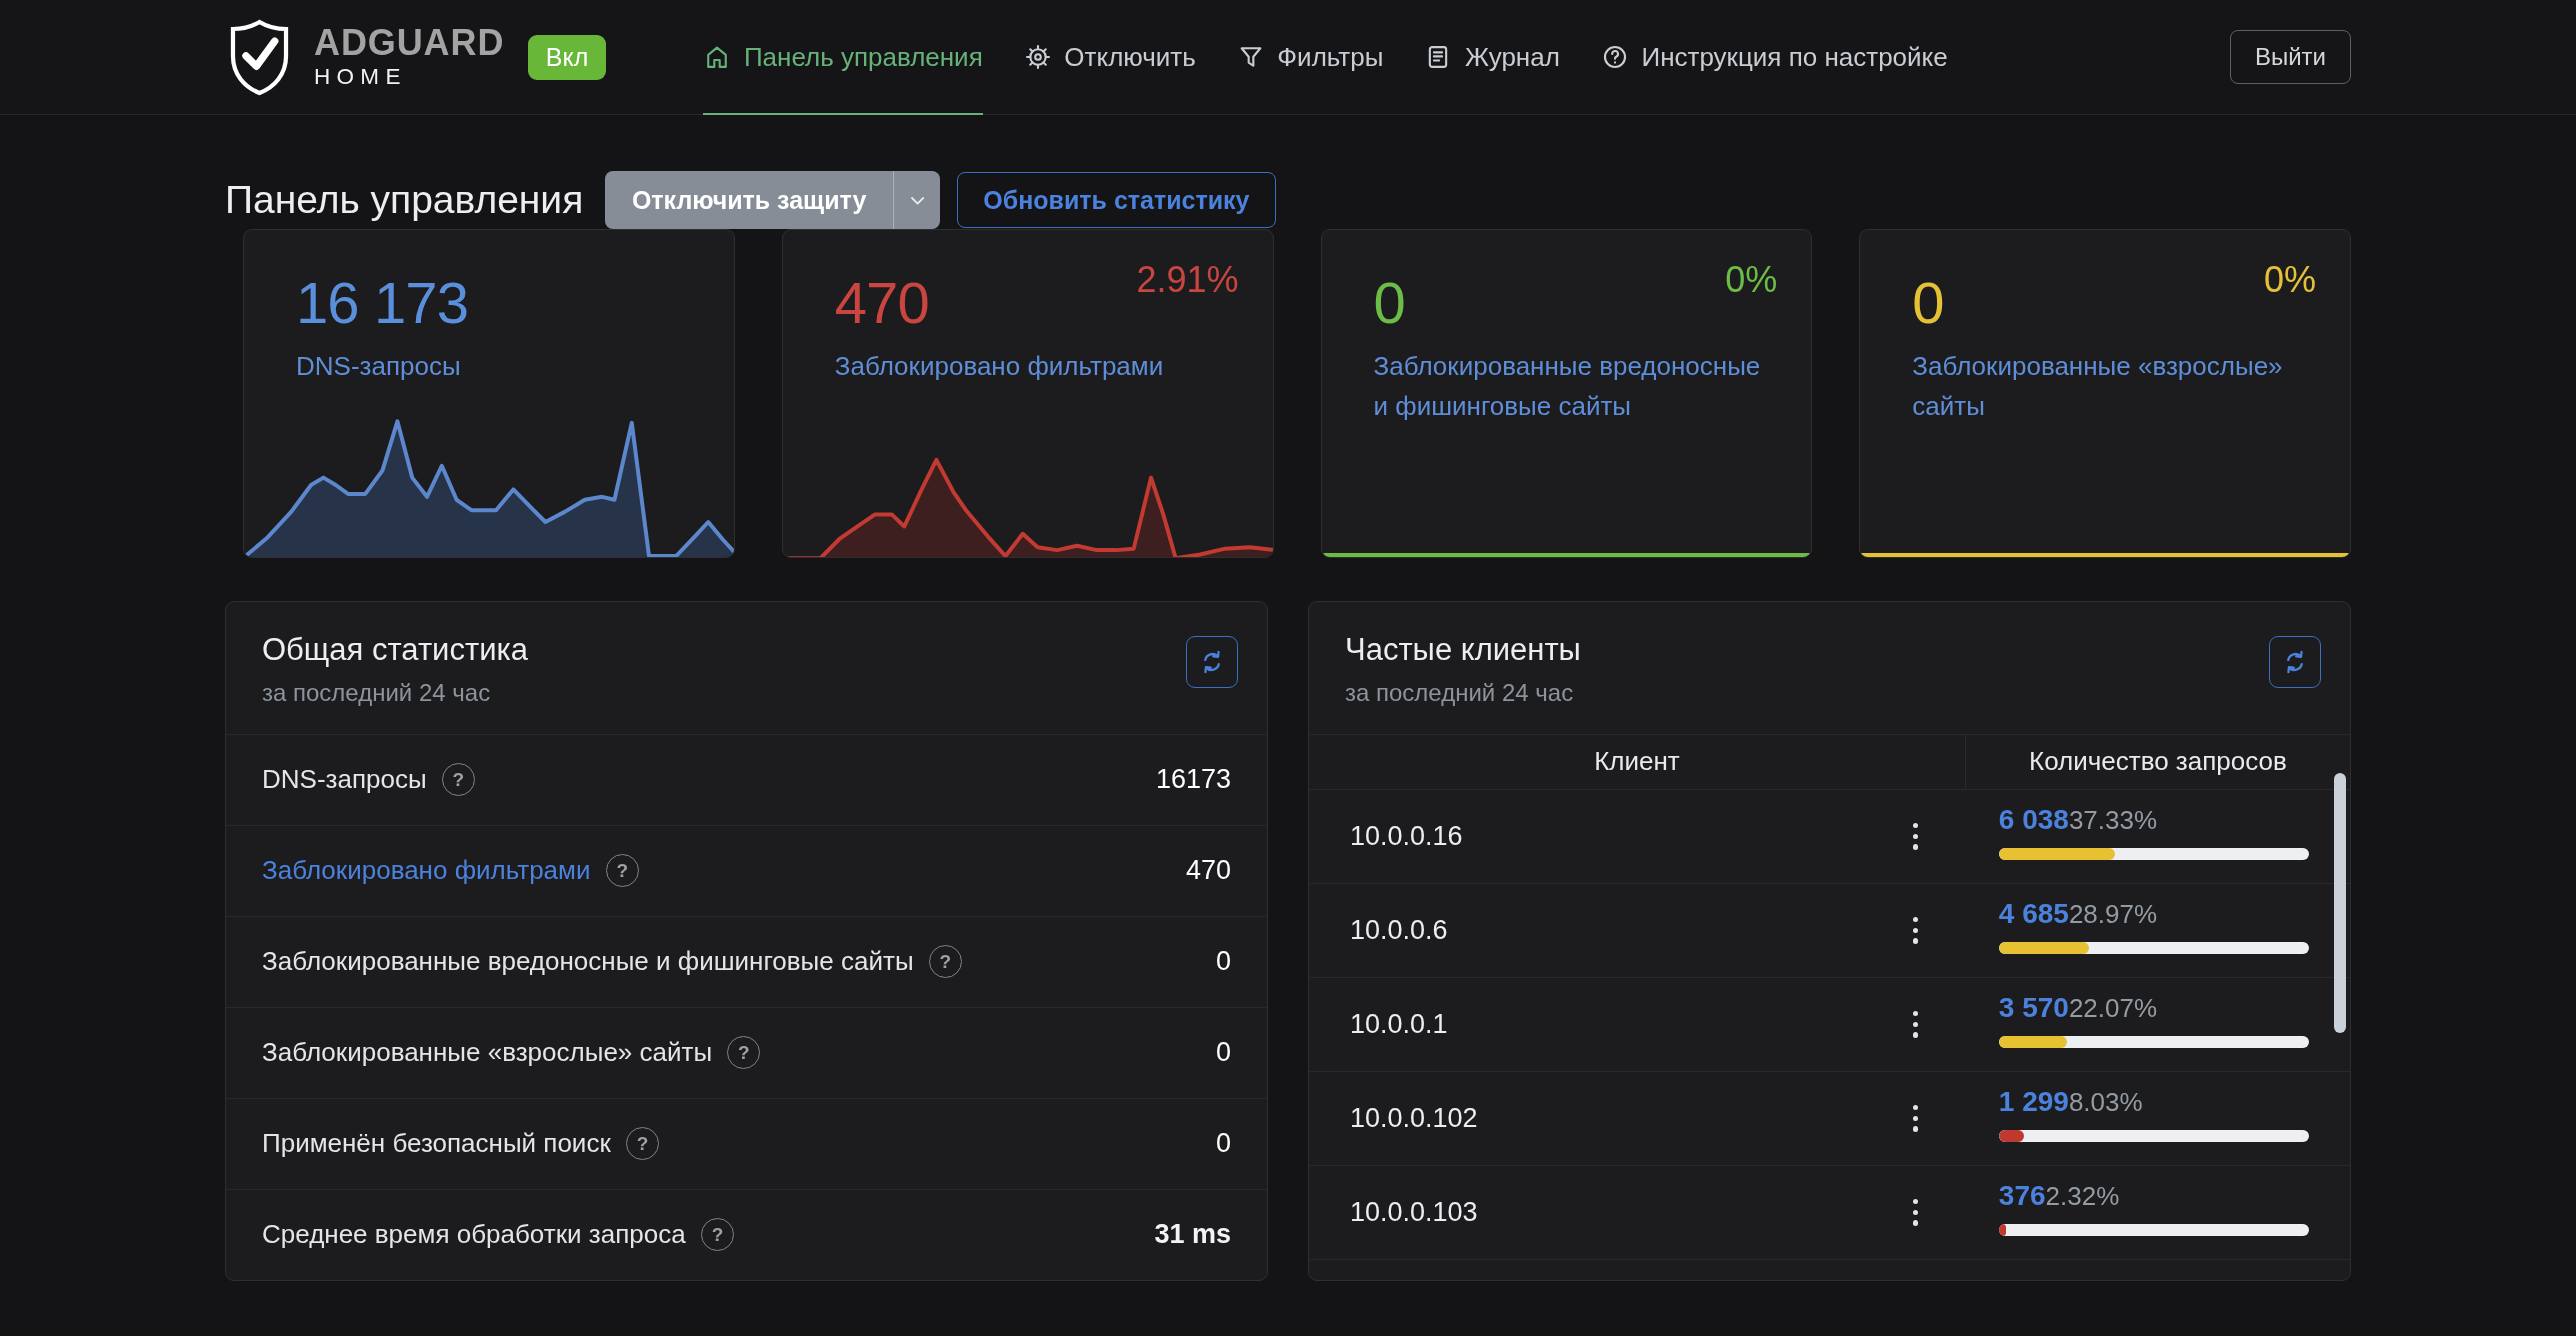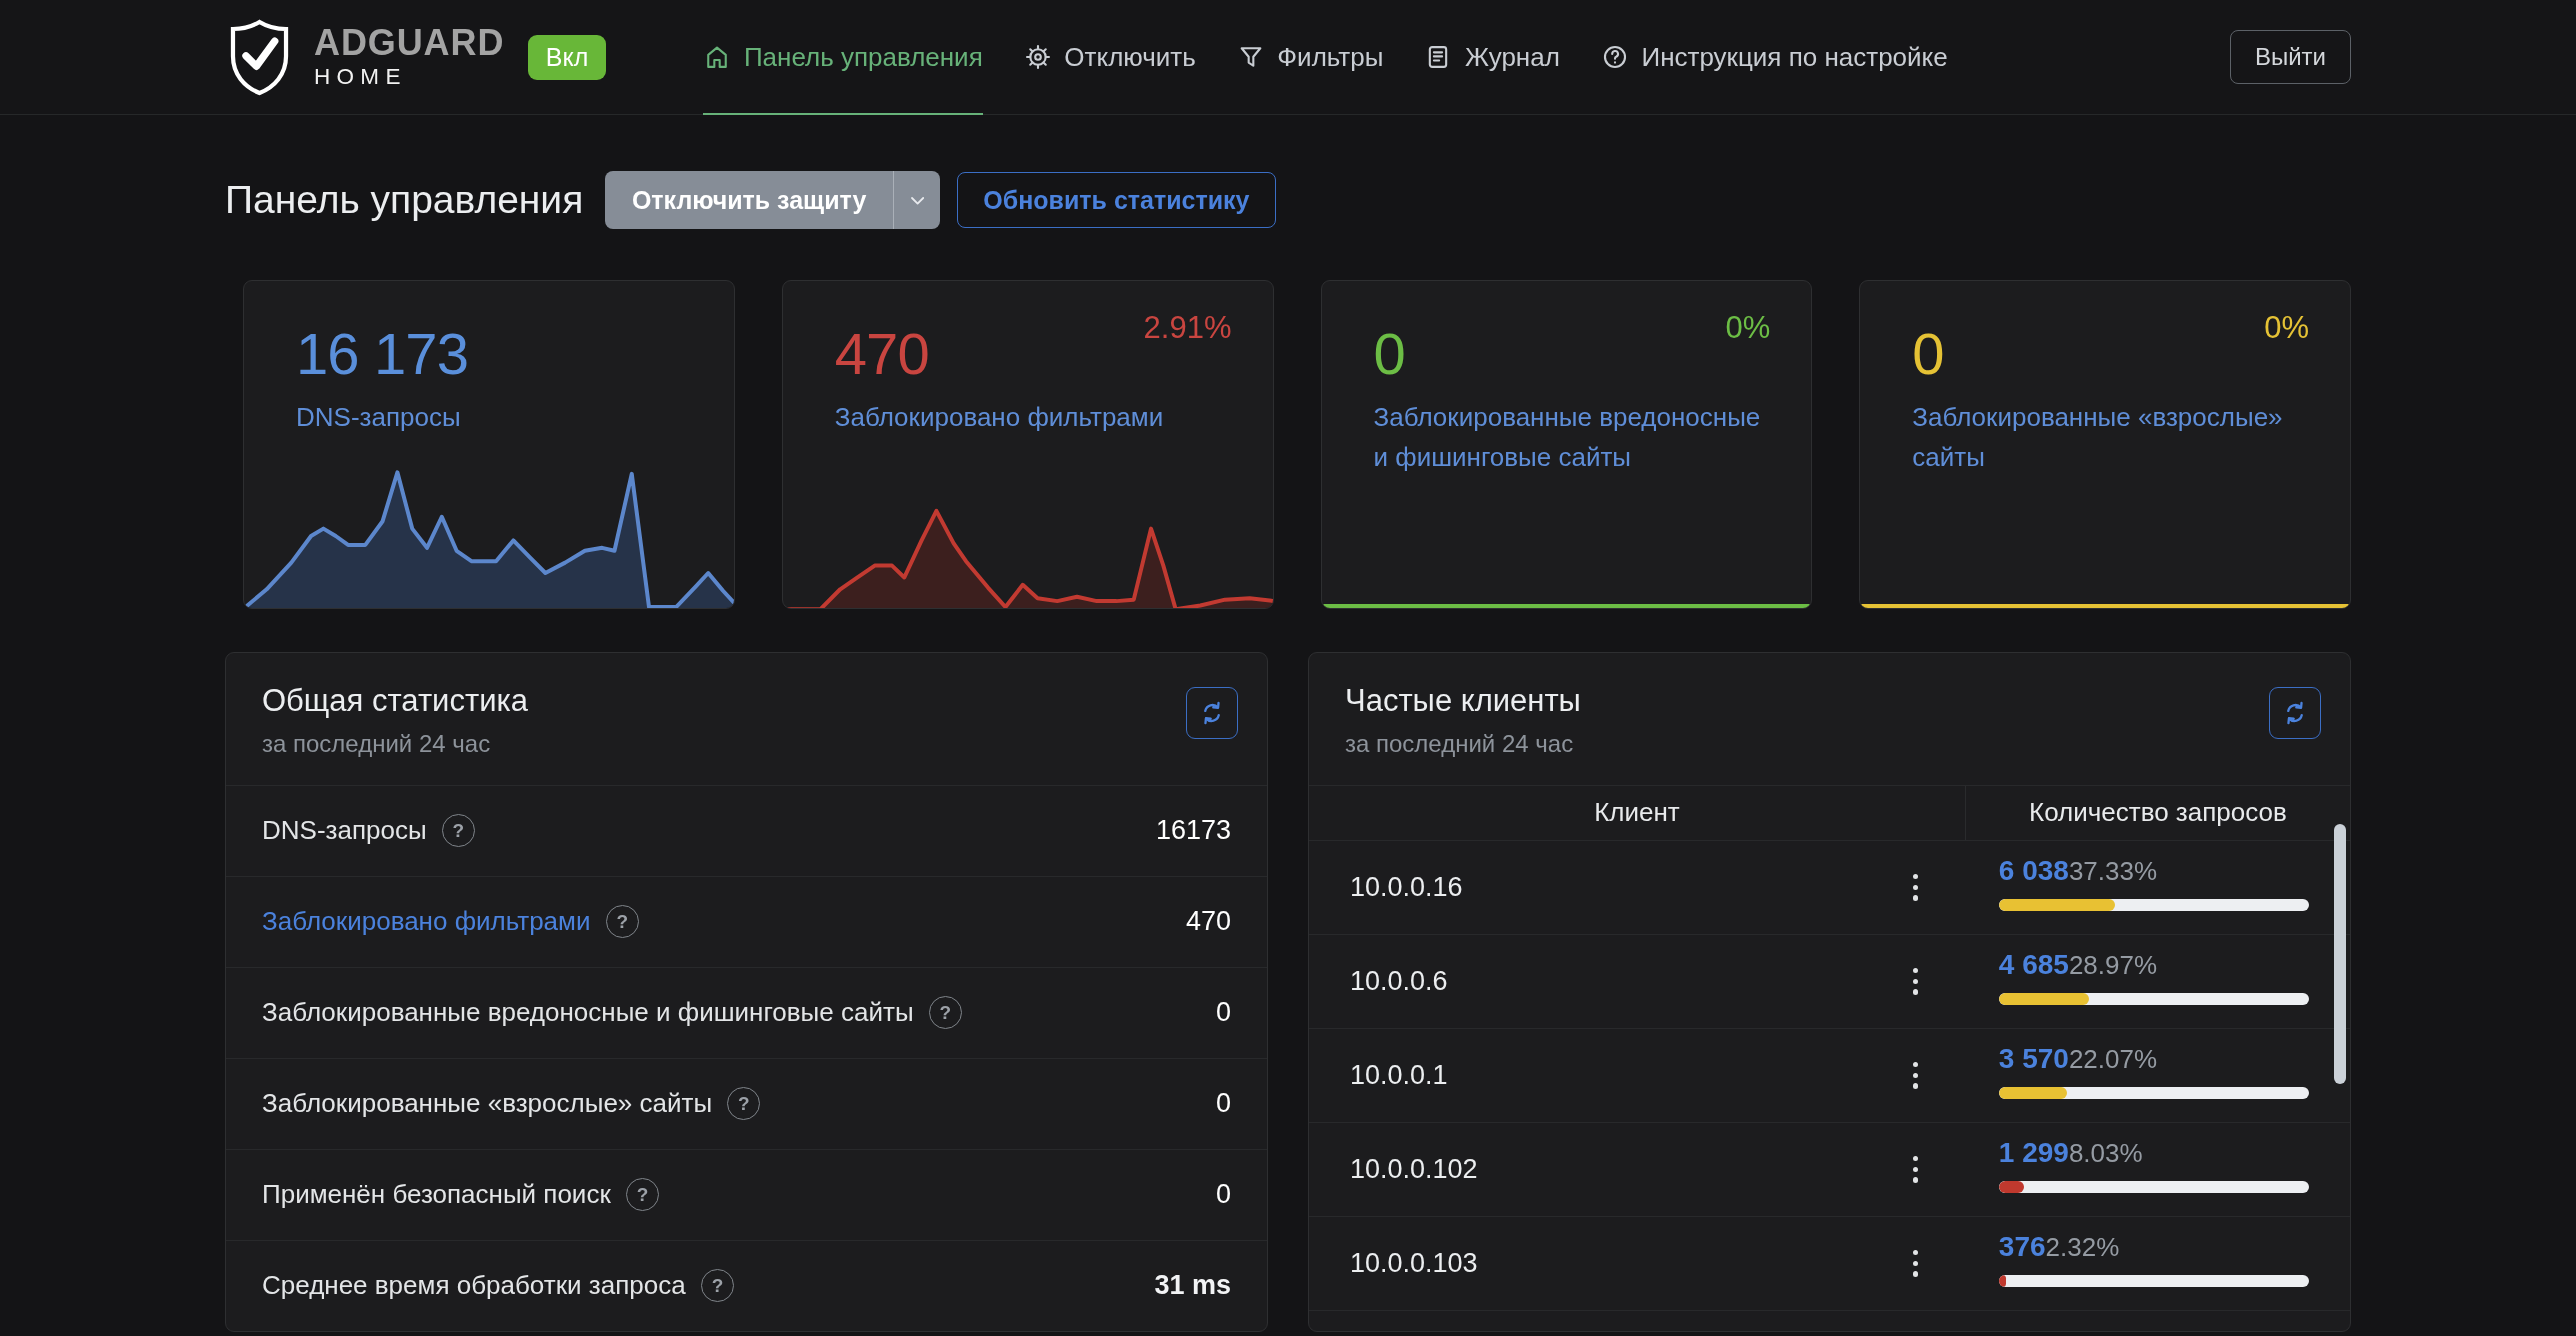--- a/index.html
+++ b/index.html
@@ -51,28 +51,28 @@
   .split-main { display:flex; align-items:center; padding:0 27px; font-size:25px; font-weight:700; color:#ffffff; }
   .split-toggle { width:47px; display:flex; align-items:center; justify-content:center; border-left:0.9px solid #aab0b8; }
   .split-toggle svg { width:24px; height:24px; }
   .refresh-stats-btn {
     margin-left:17px; height:56px; padding:0 25px; background:transparent;
     border:1.8px solid #3b6ec5; border-radius:8px; color:#4b82dd;
     font-size:25px; font-weight:700; font-family:inherit; cursor:pointer;
   }
 
   
-  .cards { margin-top:51px; display:grid; grid-template-columns:repeat(4,1fr); gap:47px;padding-left:18px; }
+  .cards { display:grid; grid-template-columns:repeat(4,1fr); gap:47px;padding-left:18px; }
   .card {
     position:relative; height:329px; background:#1c1c1e;
     border:0.9px solid #2e2f31; border-radius:9px; overflow:hidden;
   }
   .card-num { padding:41px 0 0 52px; font-size:58px; font-weight:400; letter-spacing:-0.9px; line-height:1.1; }
   .card-label { margin:10.8px 36px 0 52px; font-size:26px; color:#5f8ed8; line-height:1.55; max-width:424px; }
-  .card-pct { position:absolute; top:29px; right:41px; font-size:31px; }
+  .card-pct { position:absolute; top:29px; right:34px; font-size:36px; }
   .spark { position:absolute; left:-1.8px; right:-1.8px; bottom:-1.8px; height:148px; }
   .spark svg { width:100%; height:100%; }
   .spark polyline { fill:none; stroke-width:4px; stroke-linejoin:round; stroke-linecap:round; vector-effect:non-scaling-stroke; }
   .flatline { position:absolute; left:0; right:0; bottom:0; height:4.5px; }
 
   
   .panels { margin-top:43px; display:grid; grid-template-columns:1fr 1fr; gap:40px; padding-bottom:23.5px; }
   .panel { position:relative; background:#1c1c1e; border:0.9px solid #2e2f31; border-radius:9px; overflow:hidden; }
   .panel-head { padding:30px 36px 27px; position:relative; }
   .panel-title { font-size:31px; font-weight:400; color:#eceef0; }

